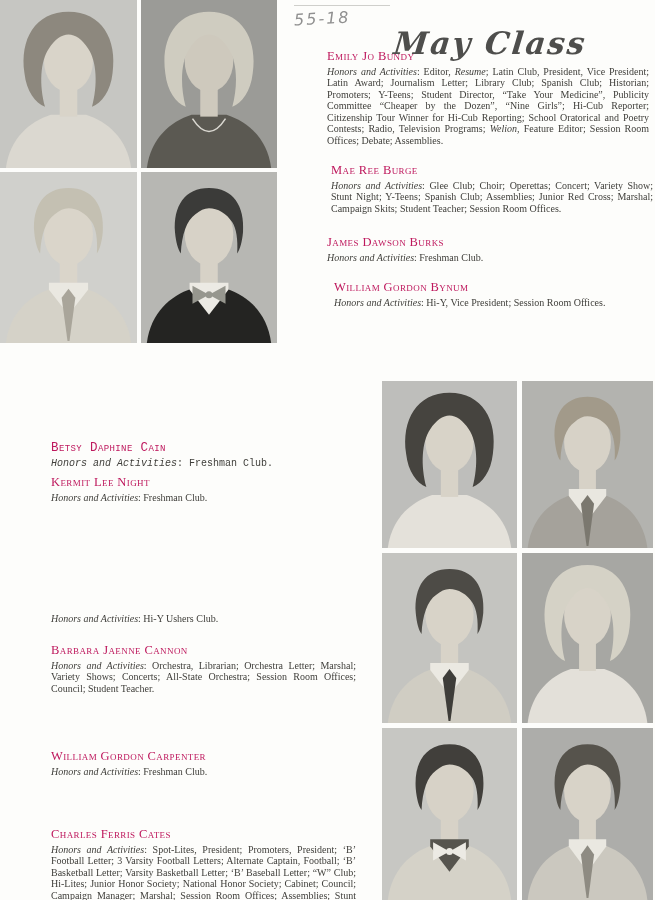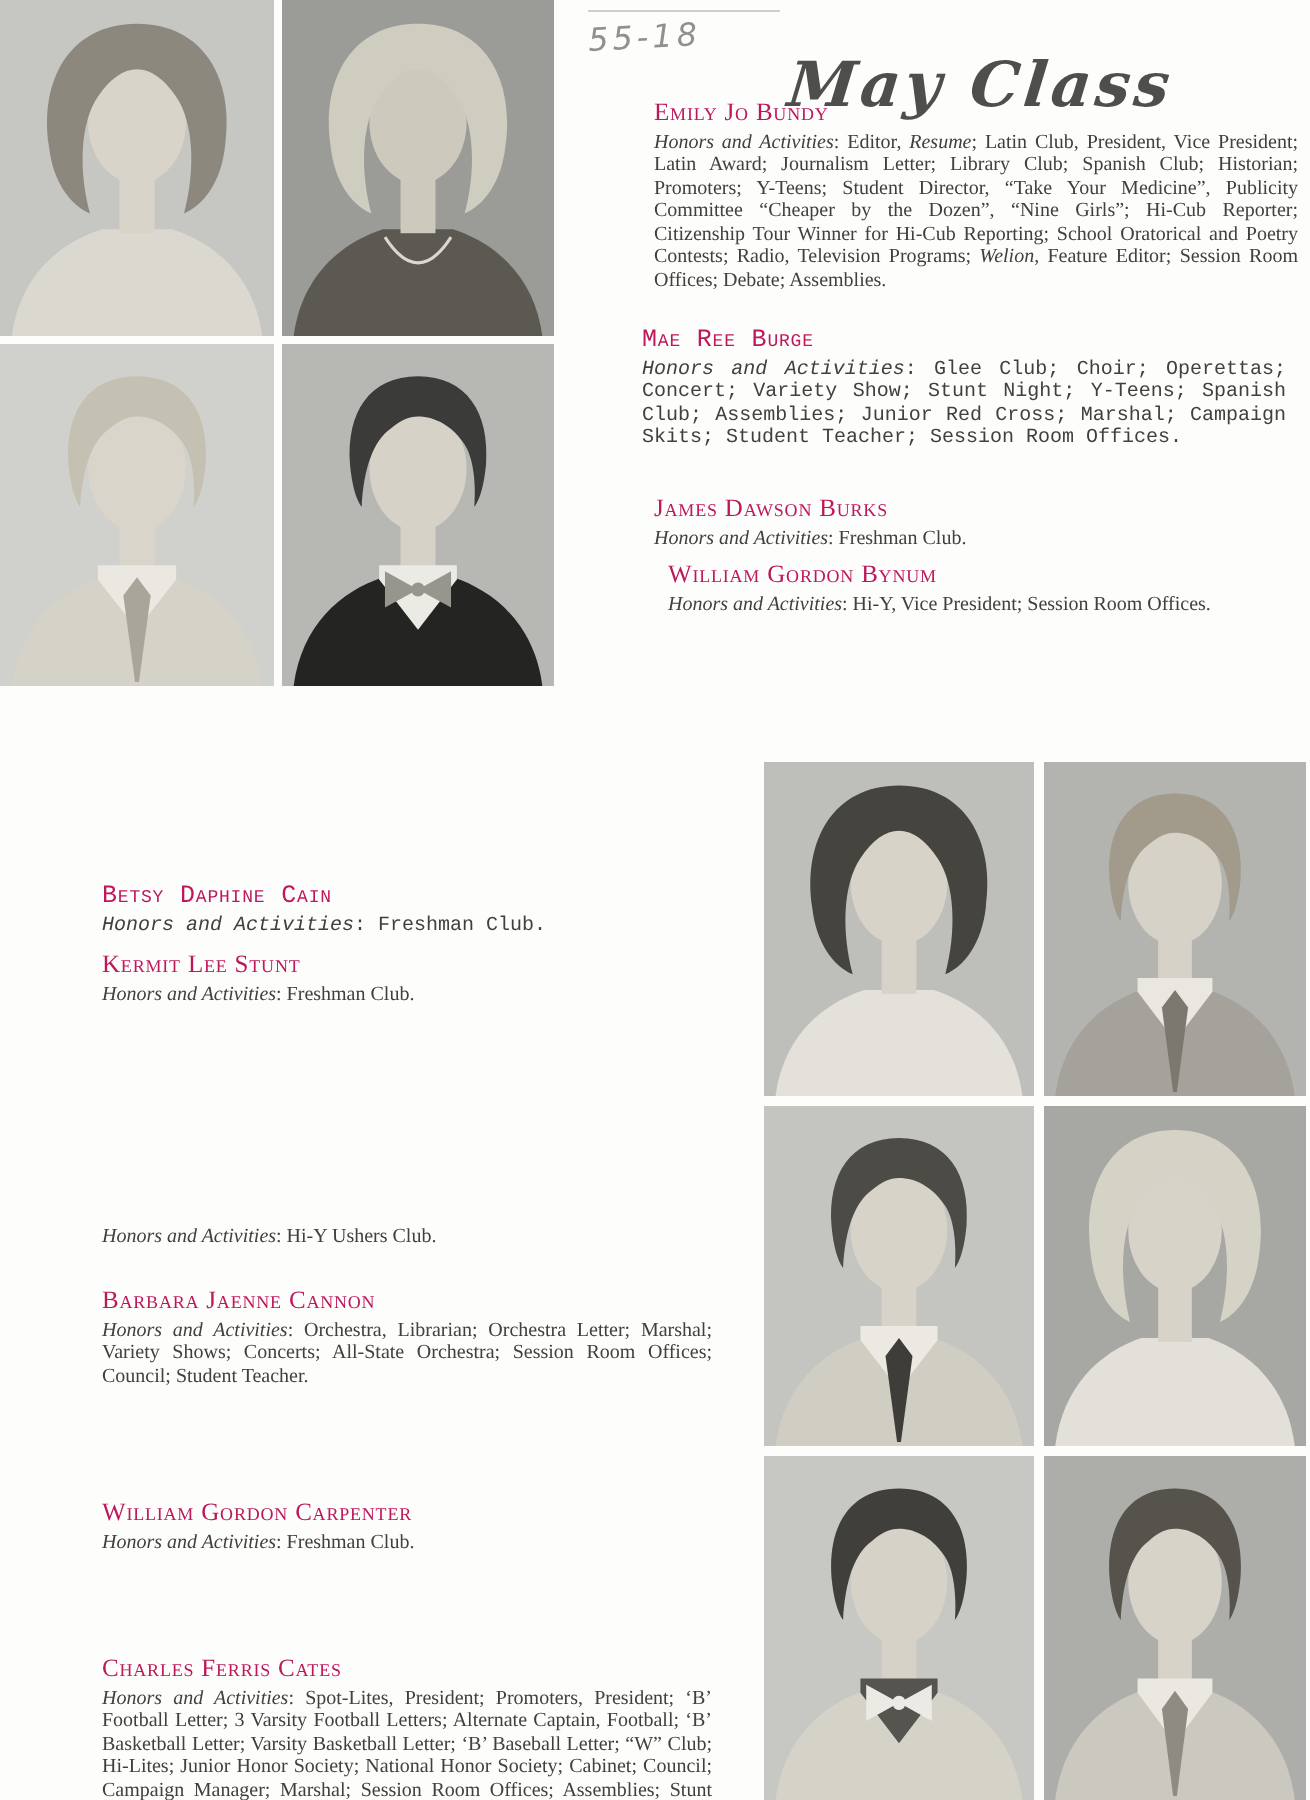--- a/index.html
+++ b/index.html
@@ -31,22 +31,22 @@
   .entry h3{
     margin:0;font-weight:normal;font-variant:small-caps;
     font-size:12.5px;line-height:13px;letter-spacing:0.4px;color:#be185d;
   }
   .entry p{
     margin:2.5px 0 0;font-size:10px;line-height:11.6px;color:#41403c;
     text-align:justify;
   }
   .entry p i{font-style:italic;}
   .e-bundy{left:327px;top:50px;width:322px;}
-  .e-burge{left:321px;top:164px;width:322px;font-family:Liberation Mono, monospace;}
-  .e-burks{left:327px;top:248px;width:322px;}
+  .e-burge{left:331px;top:164px;width:322px;}
+  .e-burks{left:327px;top:236px;width:322px;}
   .e-bynum{left:334px;top:281px;width:322px;}
   .e-betsy{left:51px;top:442px;width:298px;font-family:Liberation Mono, monospace;}
   .e-kermit{left:51px;top:476px;width:298px;}
   .e-ernest{left:51px;top:610px;width:298px;}
   .e-barbara{left:51px;top:644px;width:305px;}
   .e-carpenter{left:51px;top:750px;width:298px;}
   .e-cates{left:51px;top:828px;width:305px;}
 </style>
 </head>
 <body>
@@ -186,21 +186,21 @@
   <section class="entry e-bynum">
     <h3>William Gordon Bynum</h3>
     <p><i>Honors and Activities</i><span>: Hi-Y, Vice President; Session Room Offices.</span></p>
   </section>
 
   <section class="entry e-betsy">
     <h3>Betsy Daphine Cain</h3>
     <p><i>Honors and Activities</i><span>: Freshman Club.</span></p>
   </section>
   <section class="entry e-kermit">
-    <h3>Kermit Lee Stunt</h3>
+    <h3>Kermit Lee Night</h3>
     <p><i>Honors and Activities</i><span>: Freshman Club.</span></p>
   </section>
   <section class="entry e-ernest">
     <p><i>Honors and Activities</i><span>: Hi-Y Ushers Club.</span></p>
   </section>
   <section class="entry e-barbara">
     <h3>Barbara Jaenne Cannon</h3>
     <p><i>Honors and Activities</i><span>: Orchestra, Librarian; Orchestra Letter; Marshal; Variety Shows; Concerts; All-State Orchestra; Session Room Offices; Council; Student Teacher.</span></p>
   </section>
   <section class="entry e-carpenter">

